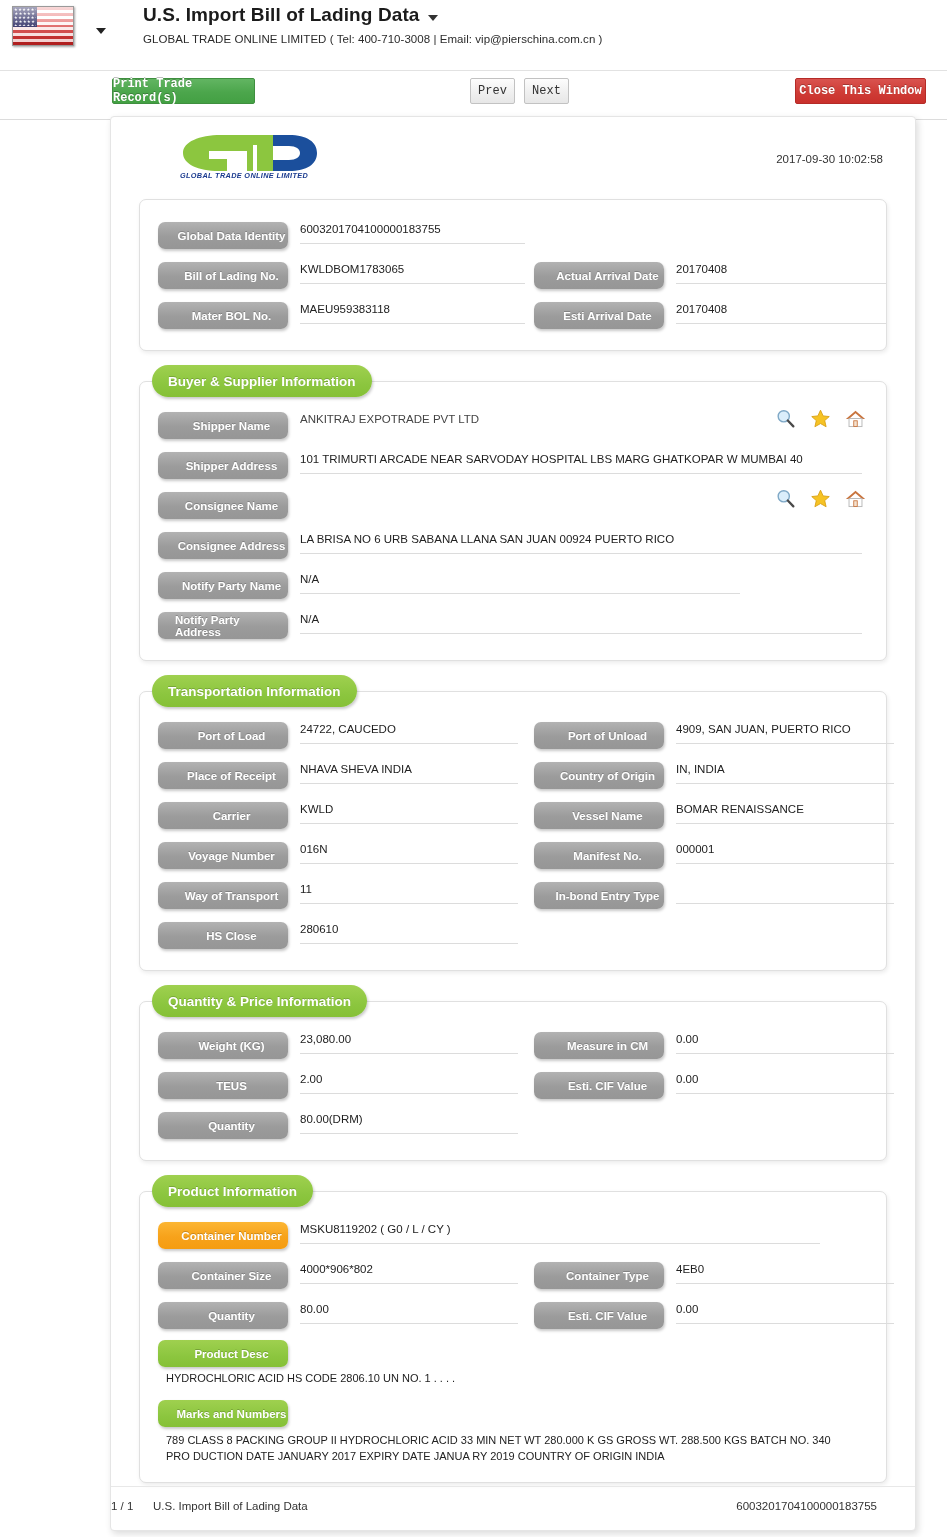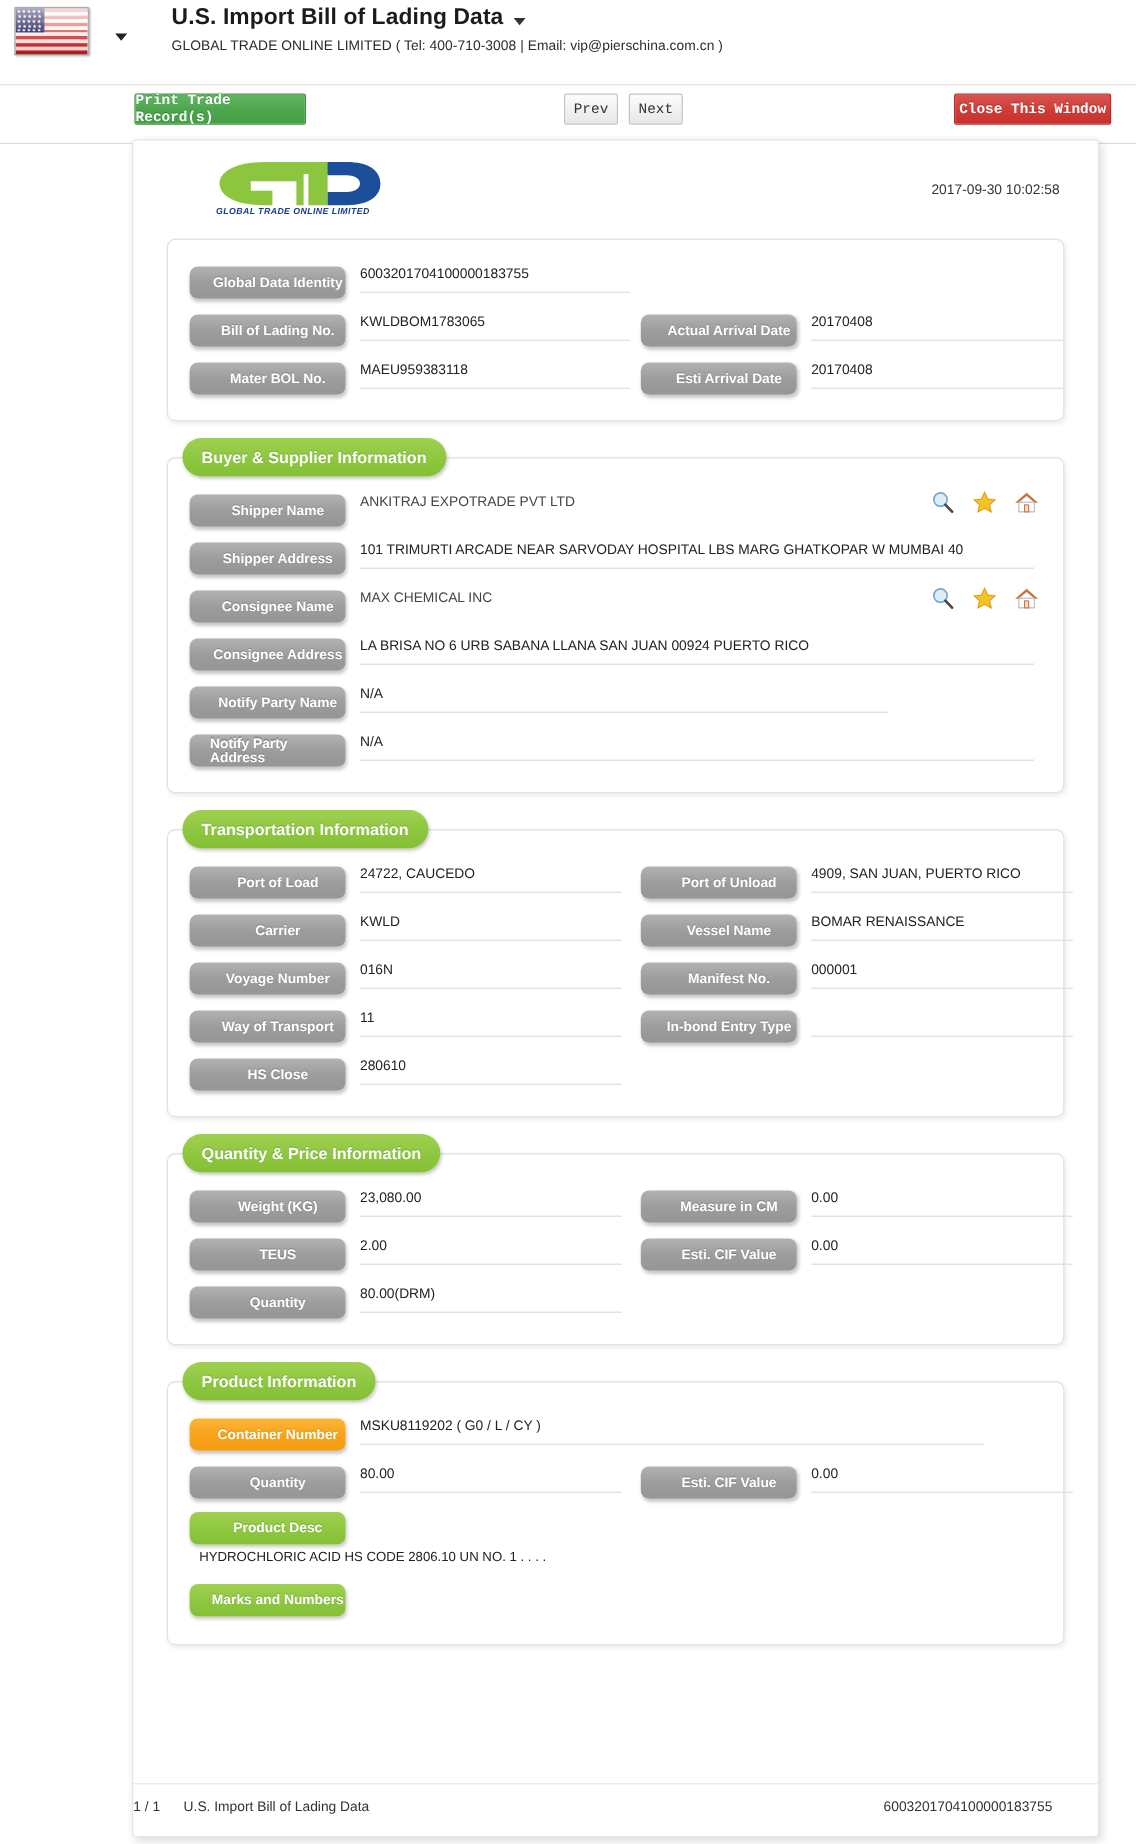--- a/index.html
+++ b/index.html
@@ -205,21 +205,20 @@
         </div>
       </div>
 
       <div class="row">
         <div class="pill L-pill">Shipper Address</div>
         <div class="val L-val" style="width:562px">101 TRIMURTI ARCADE NEAR SARVODAY HOSPITAL LBS MARG GHATKOPAR W MUMBAI 40</div>
       </div>
 
       <div class="row">
         <div class="pill L-pill">Consignee Name</div>
-        <div class="val L-val" style="width:400px;border-bottom:none;color:#444">MAX CHEMICAL INC</div>
         <div class="icons">
           <svg class="ico" viewBox="0 0 24 24" xmlns="http://www.w3.org/2000/svg">
             <circle cx="10" cy="9.5" r="6.4" fill="#dbeefb" stroke="#7fa8c6" stroke-width="1.6"></circle>
             <line x1="14.6" y1="14.3" x2="21" y2="21" stroke="#4a4a4a" stroke-width="2.6" stroke-linecap="round"></line>
           </svg>
           <svg class="ico" viewBox="0 0 24 24" xmlns="http://www.w3.org/2000/svg">
             <polygon points="12,2.5 15,9 22,9.8 16.8,14.4 18.4,21.4 12,17.8 5.6,21.4 7.2,14.4 2,9.8 9,9" fill="#f6c324" stroke="#d89f12" stroke-width="1"></polygon>
           </svg>
           <svg class="ico" viewBox="0 0 24 24" xmlns="http://www.w3.org/2000/svg">
             <polygon points="12,3 23,12.5 19.6,12.5 12,6 4.4,12.5 1,12.5" fill="#c9753f"></polygon>
@@ -248,20 +247,26 @@
     <div class="card sec">
       <div class="sec-title">Transportation Information</div>
 
       <div class="row">
         <div class="pill L-pill">Port of Load</div>
         <div class="val L-val" style="width:218px">24722, CAUCEDO</div>
         <div class="pill R-pill">Port of Unload</div>
         <div class="val R-val" style="width:218px">4909, SAN JUAN, PUERTO RICO</div>
       </div>
       <div class="row">
+        <div class="pill L-pill">Place of Receipt</div>
+        <div class="val L-val" style="width:218px">NHAVA SHEVA INDIA</div>
+        <div class="pill R-pill">Country of Origin</div>
+        <div class="val R-val" style="width:218px">IN, INDIA</div>
+      </div>
+      <div class="row">
         <div class="pill L-pill">Carrier</div>
         <div class="val L-val" style="width:218px">KWLD</div>
         <div class="pill R-pill">Vessel Name</div>
         <div class="val R-val" style="width:218px">BOMAR RENAISSANCE</div>
       </div>
       <div class="row">
         <div class="pill L-pill">Voyage Number</div>
         <div class="val L-val" style="width:218px">016N</div>
         <div class="pill R-pill">Manifest No.</div>
         <div class="val R-val" style="width:218px">000001</div>
@@ -300,34 +305,41 @@
     </div>
 
     <div class="card sec" style="padding-bottom:18px">
       <div class="sec-title">Product Information</div>
 
       <div class="row">
         <div class="pill orange L-pill">Container Number</div>
         <div class="val L-val" style="width:520px">MSKU8119202 ( G0 / L / CY )</div>
       </div>
       <div class="row">
+        <div class="pill L-pill">Container Size</div>
+        <div class="val L-val" style="width:218px">4000*906*802</div>
+        <div class="pill R-pill">Container Type</div>
+        <div class="val R-val" style="width:218px">4EB0</div>
+      </div>
+      <div class="row">
         <div class="pill L-pill">Quantity</div>
         <div class="val L-val" style="width:218px">80.00</div>
         <div class="pill R-pill">Esti. CIF Value</div>
         <div class="val R-val" style="width:218px">0.00</div>
       </div>
 
       <div class="row" style="height:34px">
         <div class="pill green L-pill" style="top:4px">Product Desc</div>
       </div>
       <div class="freetext" style="padding-left:26px;margin-bottom:12px">HYDROCHLORIC ACID HS CODE 2806.10 UN NO. 1 . . . .</div>
 
       <div class="row" style="height:34px">
         <div class="pill green L-pill" style="top:2px">Marks and Numbers</div>
       </div>
+      <div class="freetext" style="padding-left:26px;padding-right:34px">789 CLASS 8 PACKING GROUP II HYDROCHLORIC ACID 33 MIN NET WT 280.000 K GS GROSS WT. 288.500 KGS BATCH NO. 340 PRO DUCTION DATE JANUARY 2017 EXPIRY DATE JANUA RY 2019 COUNTRY OF ORIGIN INDIA</div>
     </div>
 
     <div class="footer">
       <div class="f-left">U.S. Import Bill of Lading Data</div>
       <div class="f-mid">1 / 1</div>
       <div class="f-right">6003201704100000183755</div>
     </div>
 
   </div>
 </div>

